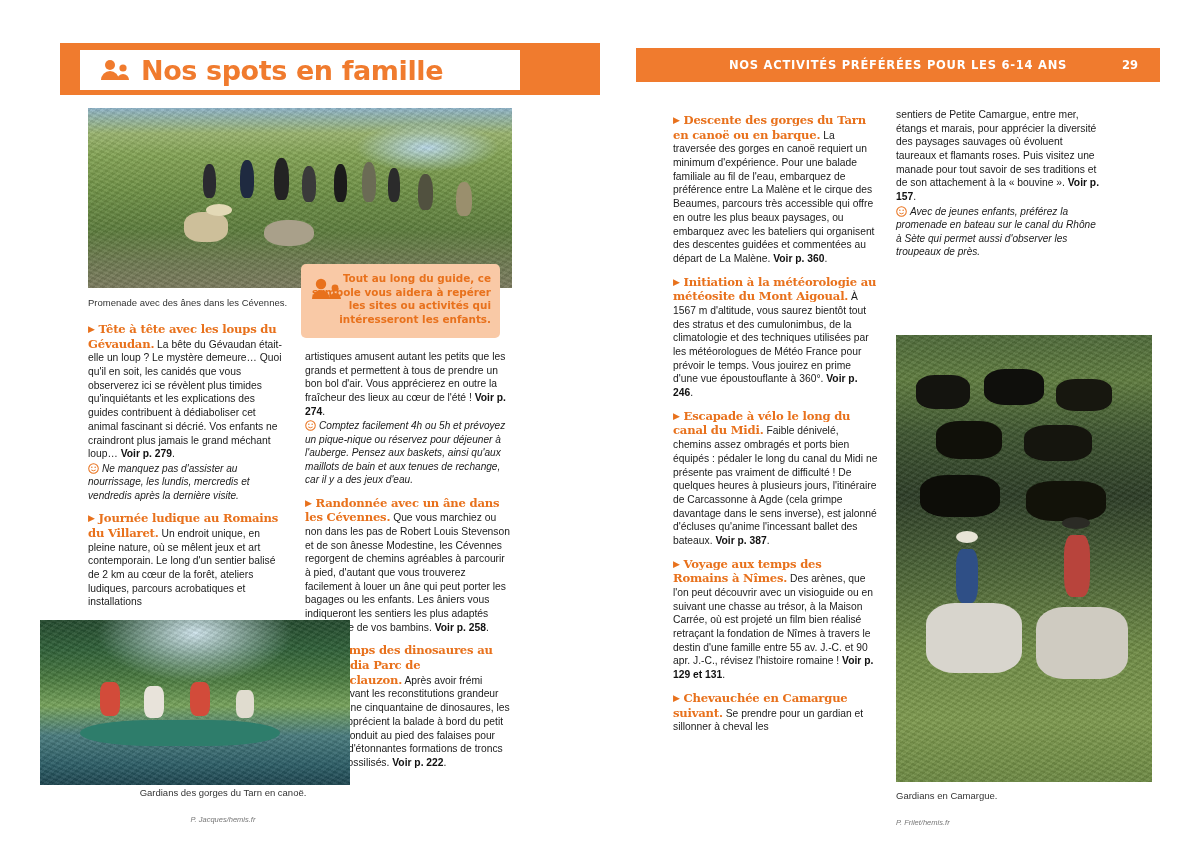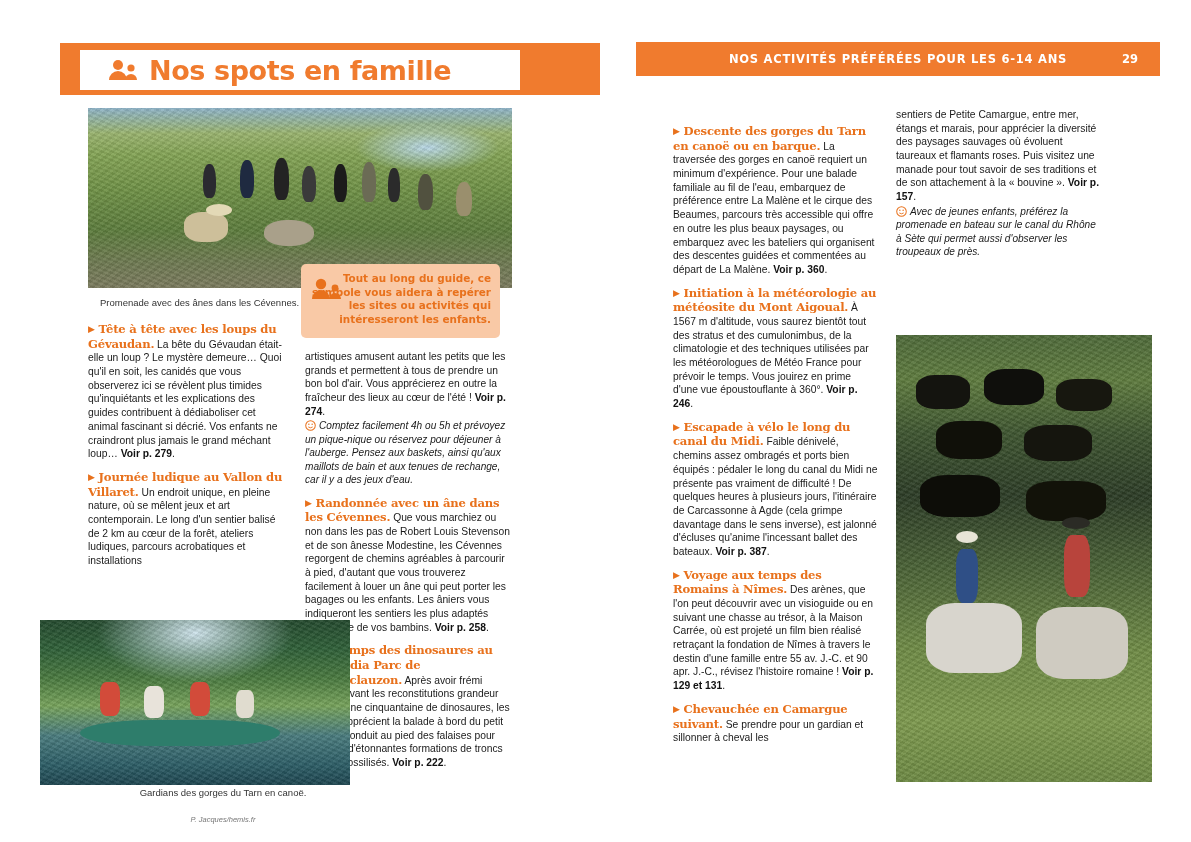--- a/index.html
+++ b/index.html
@@ -14,31 +14,31 @@
   
   .left-page { position:absolute; left:0; top:0; width:596px; height:842px; }
   .right-page { position:absolute; left:596px; top:0; width:595px; height:842px; }
 
   .title-band {
     position:absolute; left:60px; top:43px; width:540px; height:52px;
     background:#F07B2E;
   }
   .title-box {
     position:absolute; left:80px; top:50px; width:440px; height:40px;
-    background:#ffffff; display:flex; align-items:center; padding-left:28px;
+    background:#ffffff; display:flex; align-items:center; padding-left:20px;
   }
   .title-text {
     font-size:27px; font-weight:bold; color:#F07B2E; letter-spacing:-0.4px;
     font-family:"DejaVu Sans", sans-serif; white-space:nowrap;
   }
   .fam-icon { display:inline-block; margin-right:11px; line-height:0; }
 
   
   .rp-band {
-    position:absolute; left:40px; top:42px; width:524px; height:34px;
+    position:absolute; left:40px; top:48px; width:524px; height:34px;
     background:#F07B2E; display:flex; align-items:center; justify-content:center;
   }
   .rp-band-title {
     color:#fff; font-size:11.5px; font-weight:bold; letter-spacing:0.75px;
     font-family:"DejaVu Sans", sans-serif;
   }
   .rp-pagenum {
     position:absolute; right:22px; top:50%; transform:translateY(-50%);
     color:#fff; font-size:11.5px; font-weight:bold; font-family:"DejaVu Sans", sans-serif;
   }
@@ -65,40 +65,40 @@
       repeating-linear-gradient(23deg, rgba(255,255,255,0.045) 0 2px, rgba(0,0,0,0.05) 2px 4px),
       repeating-linear-gradient(-37deg, rgba(0,0,0,0.05) 0 3px, rgba(255,255,255,0.035) 3px 6px);
   }
   .fig {
     position:absolute; background:#2a2a30; border-radius:45% 45% 35% 35%;
   }
 
   
   .caption { position:absolute; font-size:9.5px; color:#333; line-height:1.35; }
   .caption .cred { display:block; font-style:italic; font-size:7.5px; color:#777; margin-top:15px; }
-  .cap-donkeys { left:100px; top:297px; width:200px; }
+  .cap-donkeys { left:88px; top:297px; width:200px; }
   .cap-canoe { left:98px; top:787px; width:250px; text-align:center; }
   .cap-camargue { left:896px; top:790px; width:250px; }
 
   
   .tipbox {
     position:absolute; left:301px; top:264px; width:199px; height:74px;
     background:#F9C9A6; border-radius:5px; padding:8px 9px 6px 9px;
   }
   .tipbox-text {
     font-size:10.4px; font-weight:bold; color:#E8711C; line-height:1.32;
     font-family:"DejaVu Sans", sans-serif; text-align:right;
   }
   .tipbox .fam-icon-sm { position:absolute; left:11px; top:14px; }
 
   
   .col { position:absolute; font-size:10.3px; line-height:1.33; color:#1a1a1a; }
   .c1 { left:88px; top:322px; width:200px; }
   .c2 { left:305px; top:350px; width:205px; }
-  .c3 { left:673px; top:124px; width:205px; }
+  .c3 { left:673px; top:113px; width:205px; }
   .c4 { left:896px; top:108px; width:205px; }
 
   p.body { margin-bottom:0; text-align:left; }
   .head {
     color:#E8711C; font-weight:bold;
     font-family:"DejaVu Serif", serif;
     font-size:11.6px; letter-spacing:-0.2px; line-height:1.22;
   }
   .arrow { font-size:9px; vertical-align:1px; }
   .bold { font-weight:bold; color:#111; }
@@ -162,26 +162,36 @@
       <div class="tipbox-text">Tout au long du guide, ce symbole vous aidera à repérer les sites ou activités qui intéresseront les enfants.</div>
     </div>
 
     <div class="col c1">
 
       <div>
         <p class="body">
           <span class="head"><span class="arrow">▶</span>
             <span>Tête à tête avec les loups du Gévaudan.</span></span><span> La bête du Gévaudan était-elle un loup ? Le mystère demeure… Quoi qu'il en soit, les canidés que vous observerez ici se révèlent plus timides qu'inquiétants et les explications des guides contribuent à dédiaboliser cet animal fascinant si décrié. Vos enfants ne craindront plus jamais le grand méchant loup… </span><span class="bold">Voir p. 279</span><span>.</span>
         </p>
+        <p class="tip">
+          <span class="smiley">
+            <svg width="11" height="11" viewBox="0 0 12 12">
+                <circle cx="6" cy="6" r="5.2" fill="none" stroke="#E8711C" stroke-width="1.1"></circle>
+                <circle cx="4.2" cy="4.6" r="0.8" fill="#E8711C"></circle>
+                <circle cx="7.8" cy="4.6" r="0.8" fill="#E8711C"></circle>
+                <path d="M3.6 7.6 Q6 9.4 8.4 7.6" stroke="#E8711C" stroke-width="1" fill="none"></path>
+              </svg>
+          </span><span>Ne manquez pas d'assister au nourrissage, les lundis, mercredis et vendredis après la dernière visite.</span>
+        </p>
       </div>
 
       <div class="sec">
         <p class="body">
           <span class="head"><span class="arrow">▶</span>
-            <span>Journée ludique au Vallon du Villaret.</span></span><span> Un endroit unique, en pleine nature, où se mêlent jeux et art contemporain. Le long d'un sentier balisé de 2 km au cœur de la forêt, ateliers ludiques, parcours acrobatiques et installations</span>
+            <span>Journée ludique au Romains du Villaret.</span></span><span> Un endroit unique, en pleine nature, où se mêlent jeux et art contemporain. Le long d'un sentier balisé de 2 km au cœur de la forêt, ateliers ludiques, parcours acrobatiques et installations</span>
         </p>
       </div>
     </div>
 
     <div class="col c2">
       <p class="body">
         <span>artistiques amusent autant les petits que les grands et permettent à tous de prendre un bon bol d'air. Vous apprécierez en outre la fraîcheur des lieux au cœur de l'été ! </span><span class="bold">Voir p. 274</span><span>.</span>
       </p>
       <p class="tip">
         <span class="smiley">
@@ -294,14 +304,18 @@
     <div class="fig" style="left:24px; top:140px; width:80px; height:42px; background:#0d0d08; border-radius:35%;"></div>
     <div class="fig" style="left:130px; top:146px; width:80px; height:40px; background:#121209; border-radius:35%;"></div>
     <div class="fig" style="left:30px; top:268px; width:96px; height:70px; background:#d8d5cd; border-radius:30%;"></div>
     <div class="fig" style="left:140px; top:272px; width:92px; height:72px; background:#cfcbc1; border-radius:30%;"></div>
     <div class="fig" style="left:60px; top:214px; width:22px; height:54px; background:#2f4f86; border-radius:30%;"></div>
     <div class="fig" style="left:168px; top:200px; width:26px; height:62px; background:#b8443c; border-radius:30%;"></div>
     <div class="fig" style="left:60px; top:196px; width:22px; height:12px; background:#e8e4d6; border-radius:50%;"></div>
     <div class="fig" style="left:166px; top:182px; width:28px; height:12px; background:#2b2b25; border-radius:50%;"></div>
   </div>
 
+  <div class="caption cap-camargue">
+    <span>Gardians en Camargue.</span>
+    <span class="cred">P. Frilet/hemis.fr</span>
+  </div>
 
 </div>
 
 </body></html>

